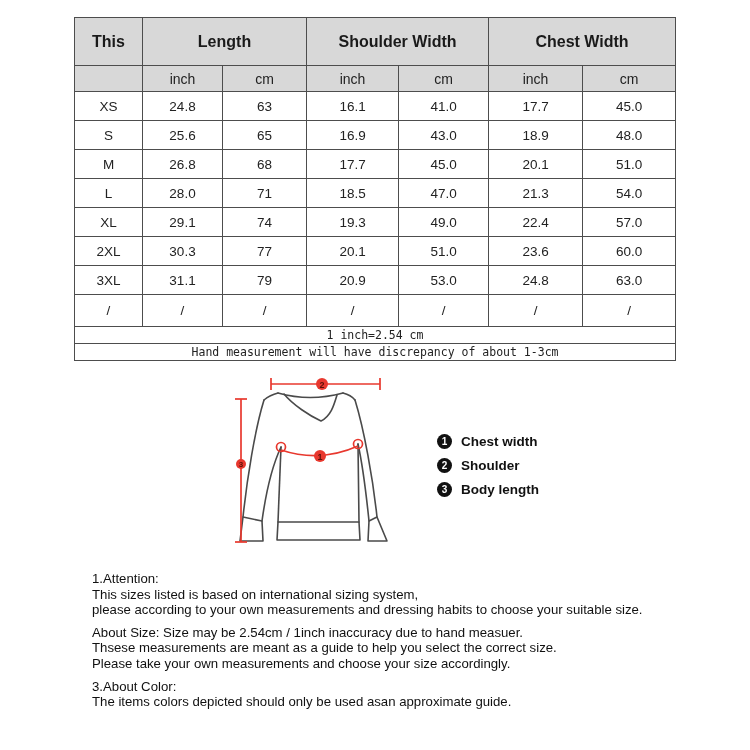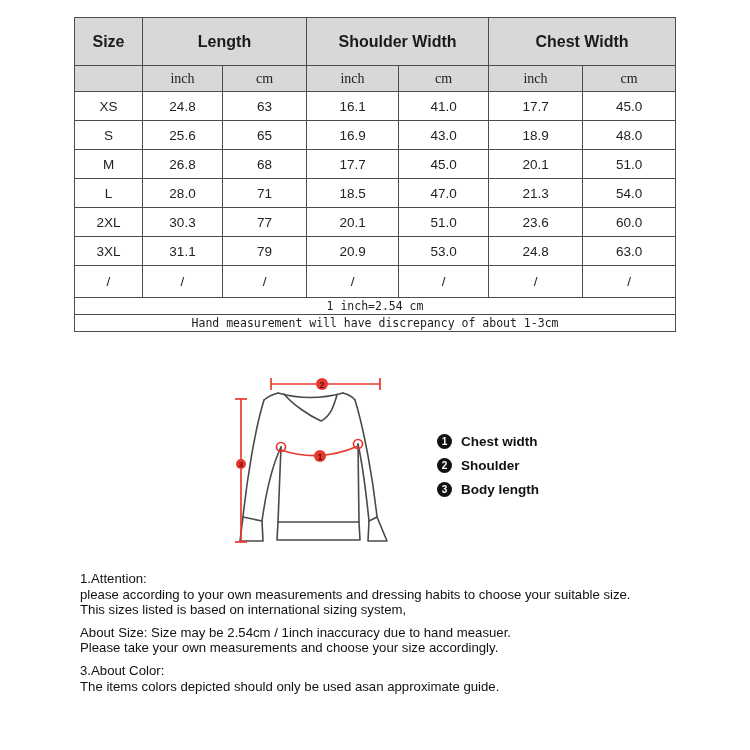--- a/index.html
+++ b/index.html
@@ -10,21 +10,21 @@
   }
 
   
   .size-table{position:absolute;left:74px;top:17px;}
   table{border-collapse:collapse;table-layout:fixed;width:601px;}
   td{
     border:1px solid #4d4d4d;text-align:center;vertical-align:middle;
     color:#222;font-size:13.5px;padding:0;overflow:hidden;white-space:nowrap;
   }
   tr.h-header{height:48px;}
-  tr.h-units{height:26px;font-family:Liberation Serif, serif;}
+  tr.h-units{height:26px;}
   tr.h-data{height:29px;}
   tr.h-slash{height:32px;}
   tr.h-note{height:17px;}
   .hdr{background:#d8d8d8;font-weight:bold;font-size:16px;color:#1a1a1a;}
   .unit{background:#d8d8d8;font-size:14px;color:#222;}
   .note-cell{
     font-family:"DejaVu Sans Mono", monospace;
     font-size:11.5px;color:#222;letter-spacing:0px;
   }
 
@@ -35,21 +35,21 @@
   .legend-row{display:flex;align-items:center;margin-bottom:9px;}
   .legend-bullet{
     width:15px;height:15px;border-radius:50%;background:#111;color:#fff;
     font-size:10px;font-weight:bold;line-height:15px;text-align:center;
     flex:0 0 15px;
   }
   .legend-label{margin-left:9px;font-size:13.5px;font-weight:bold;color:#111;}
 
   
   .notes{
-    position:absolute;left:80px;top:571px;width:645px;
+    position:absolute;left:92px;top:571px;width:645px;
     font-size:13.2px;line-height:15.6px;color:#111;
   }
   .note-section{margin-bottom:7px;}
   .note-line{white-space:nowrap;}
 </style>
 </head>
 <body>
 
 <div class="size-table">
   <table>
@@ -57,21 +57,21 @@
       <col style="width:68px">
         <col style="width:80px">
         <col style="width:84px">
       <col style="width:92px">
         <col style="width:90px">
         <col style="width:94px">
         <col style="width:93px">
     </colgroup>
     <tbody>
         <tr class="h-header">
-      <td class="hdr">Size</td>
+      <td class="hdr">This</td>
       <td class="hdr" colspan="2">Length</td>
       <td class="hdr" colspan="2">Shoulder Width</td>
       <td class="hdr" colspan="2">Chest Width</td>
     </tr>
     <tr class="h-units">
       <td class="unit"></td>
       <td class="unit">inch</td>
       <td class="unit">cm</td>
       <td class="unit">inch</td>
       <td class="unit">cm</td>
@@ -108,20 +108,29 @@
     <tr class="h-data">
       <td>L</td>
       <td>28.0</td>
       <td>71</td>
       <td>18.5</td>
       <td>47.0</td>
       <td>21.3</td>
       <td>54.0</td>
     </tr>
     <tr class="h-data">
+      <td>XL</td>
+      <td>29.1</td>
+      <td>74</td>
+      <td>19.3</td>
+      <td>49.0</td>
+      <td>22.4</td>
+      <td>57.0</td>
+    </tr>
+    <tr class="h-data">
       <td>2XL</td>
       <td>30.3</td>
       <td>77</td>
       <td>20.1</td>
       <td>51.0</td>
       <td>23.6</td>
       <td>60.0</td>
     </tr>
     <tr class="h-data">
       <td>3XL</td>
@@ -210,24 +219,25 @@
   </div>
   <div class="legend-row">
     <span class="legend-bullet">3</span>
     <span class="legend-label">Body length</span>
   </div>
 </div>
 
 <div class="notes">
   <div class="note-section">
     <div class="note-line">1.Attention:</div>
+    <div class="note-line">This sizes listed is based on international sizing system,</div>
     <div class="note-line">please according to your own measurements and dressing habits to choose your suitable size.</div>
-    <div class="note-line">This sizes listed is based on international sizing system,</div>
   </div>
   <div class="note-section">
     <div class="note-line">About Size: Size may be 2.54cm / 1inch inaccuracy due to hand measuer.</div>
+    <div class="note-line">Thsese measurements are meant as a guide to help you select the correct size.</div>
     <div class="note-line">Please take your own measurements and choose your size accordingly.</div>
   </div>
   <div class="note-section">
     <div class="note-line">3.About Color:</div>
     <div class="note-line">The items colors depicted should only be used asan approximate guide.</div>
   </div>
 </div>
 
 </body></html>

